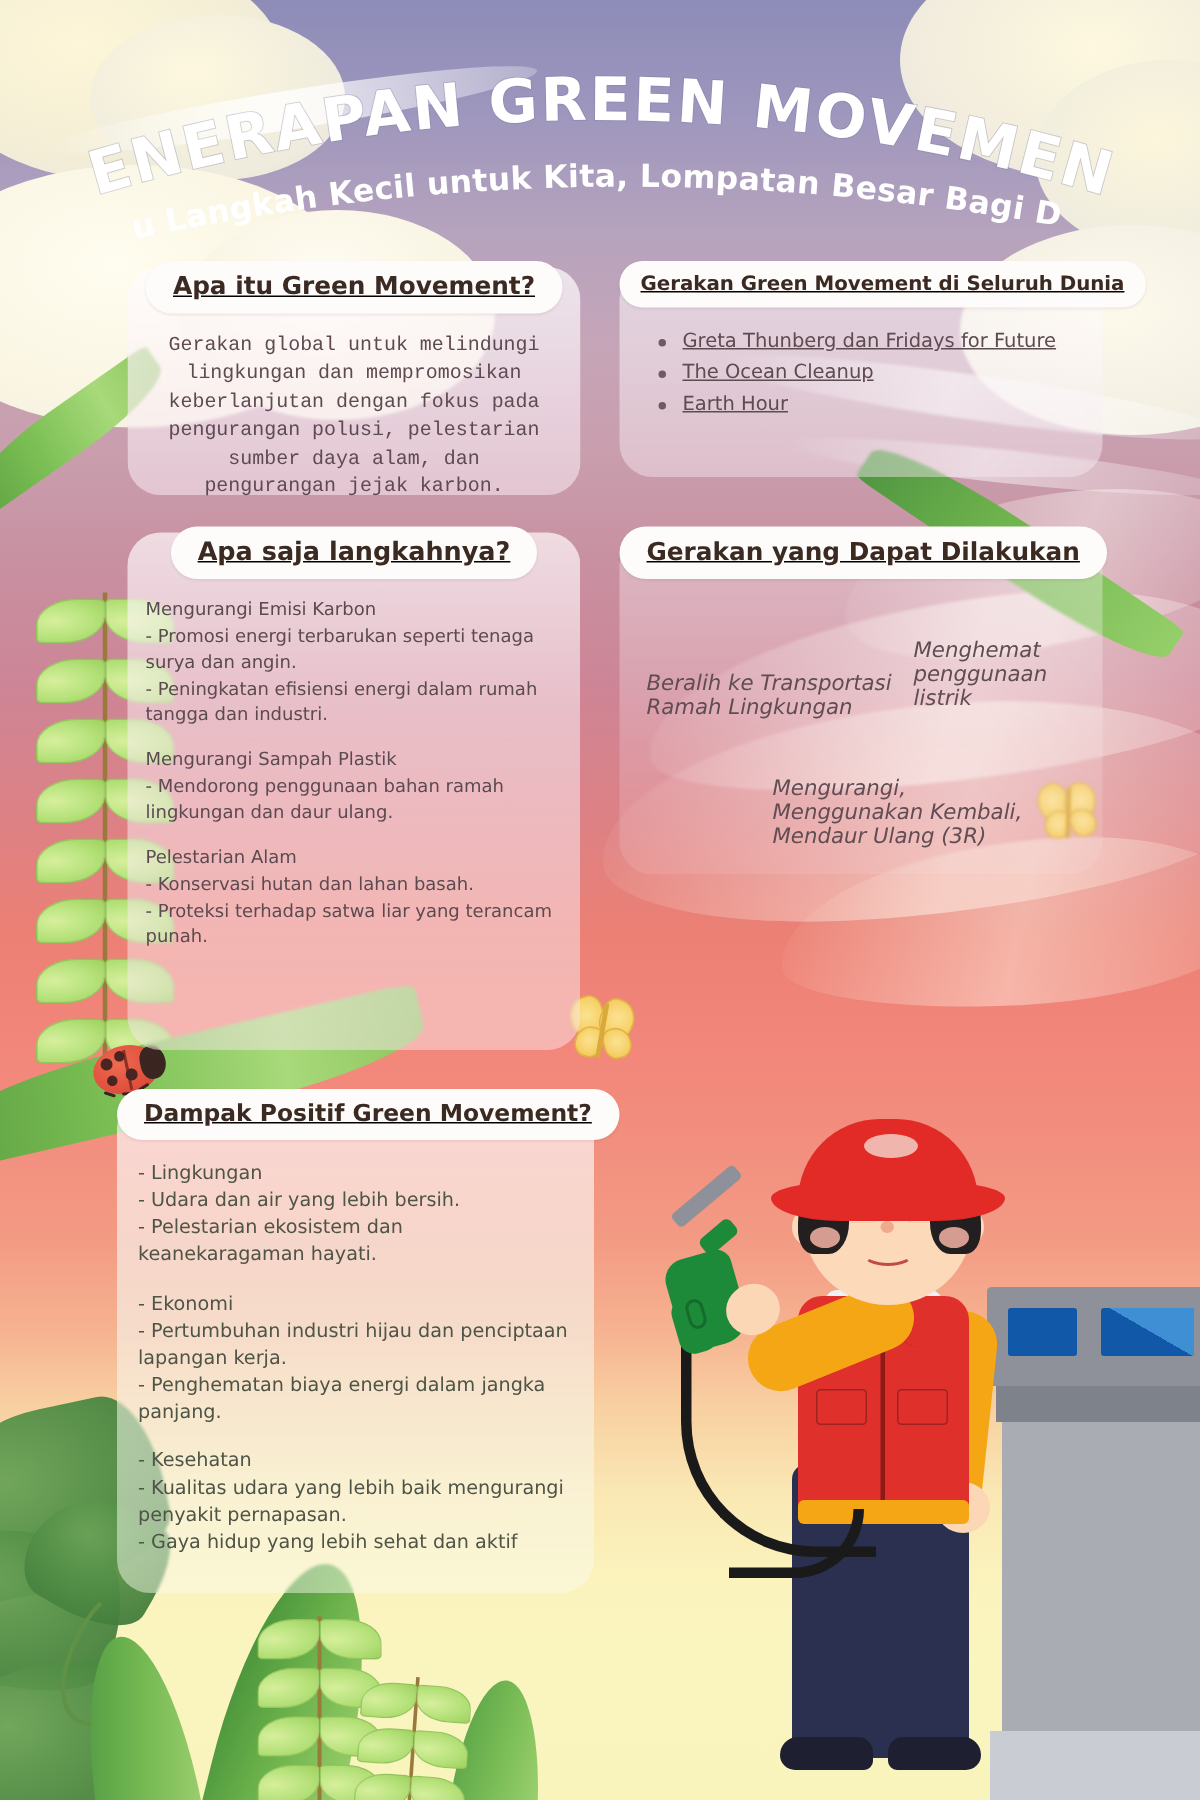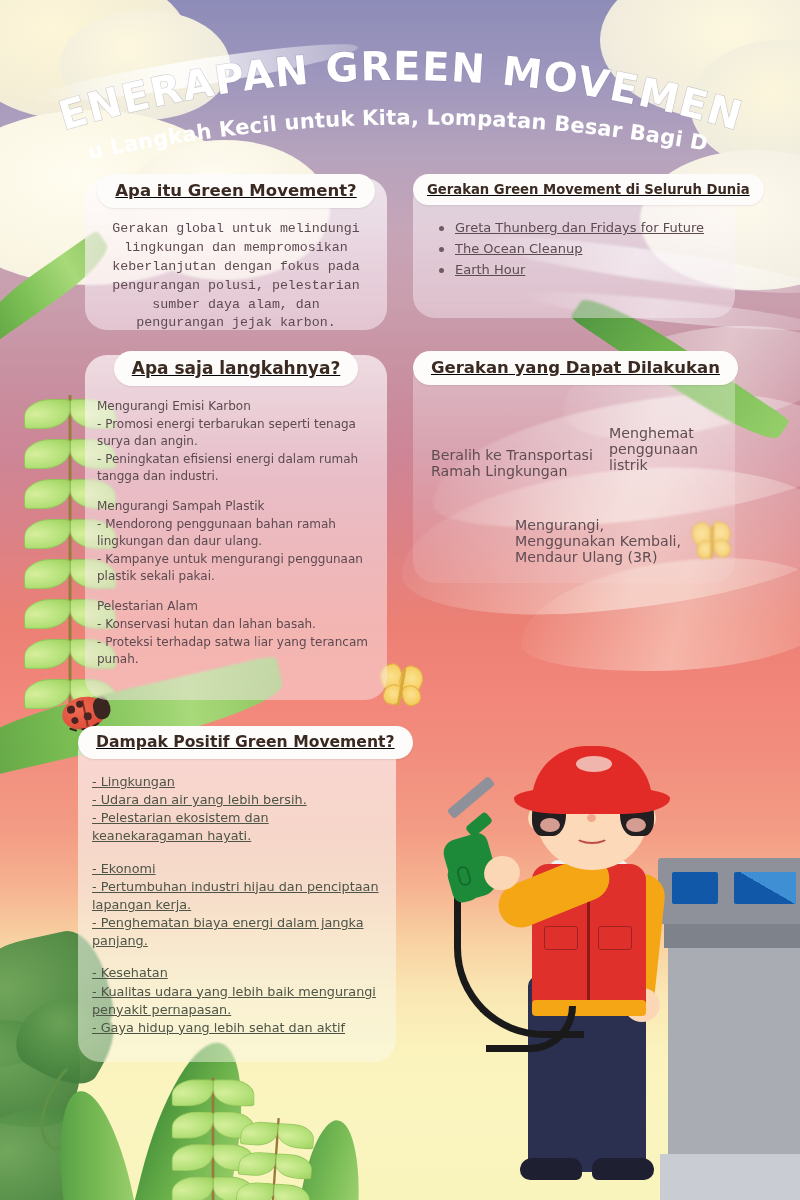--- a/index.html
+++ b/index.html
@@ -295,34 +295,35 @@
   }
   #card-actions .card-head { margin-top: -4px; }
   #card-actions .card-head-text { font-size: 16.5px; }
   #card-actions .float-area { position: relative; height: 176px; }
   .float-txt {
     position: absolute;
     font-family: "DejaVu Sans", sans-serif;
     color: #5f4d53;
     font-size: 14.2px;
     line-height: 1.14;
+    font-style: italic;
   }
   #act-1 { left: 18px;  top: 62px;  width: 180px; }
   #act-2 { left: 196px; top: 40px;  width: 120px; }
   #act-3 { left: 102px; top: 132px; width: 180px; }
 
   
   #card-impact {
     left: 78px; top: 730px; width: 318px; height: 332px;
     background: linear-gradient(180deg, rgba(255,255,255,.66) 0%, rgba(246,249,243,.60) 40%, rgba(250,250,236,.48) 100%);
   }
   #card-impact .card-head { margin-top: -4px; }
   #card-impact .card-head-text { font-size: 15.6px; }
   #card-impact .card-body { font-size: 12.8px; padding: 14px 14px 12px 14px; color: #4e5446; }
-  #card-impact .grp { margin-bottom: 14px; text-decoration: underline; }
+  #card-impact .grp { margin-bottom: 14px; }
   #card-impact .grp:last-child { margin-bottom: 0; }
 
   
   #pertamina { position: absolute; left: 470px; top: 618px; width: 300px; height: 86px; display: flex; align-items: center; }
   #pertamina .mark { position: relative; width: 92px; height: 70px; flex: 0 0 92px; }
   #pertamina .mark i { position: absolute; display: block; }
   #pertamina .m-red   { left: 34px; top: 4px;  width: 46px; height: 28px;
                         background: #e1242a; transform: skewX(-32deg); border-radius: 2px; }
   #pertamina .m-blue  { left: 2px;  top: 32px; width: 52px; height: 32px;
                         background: #1b72b8; transform: skewX(-32deg); border-radius: 2px; }
@@ -650,21 +651,20 @@
     </div>
     <div class="card-body">
       <div class="grp">
         <div class="grp-title">Mengurangi Emisi Karbon</div>
         <div class="grp-line">- Promosi energi terbarukan seperti tenaga surya dan angin.</div>
         <div class="grp-line">- Peningkatan efisiensi energi dalam rumah tangga dan industri.</div>
       </div>
       <div class="grp">
         <div class="grp-title">Mengurangi Sampah Plastik</div>
         <div class="grp-line">  - Mendorong penggunaan bahan ramah lingkungan dan daur ulang.</div>
-        <div class="grp-line">  - Kampanye untuk mengurangi penggunaan plastik sekali pakai.</div>
       </div>
       <div class="grp">
         <div class="grp-title">Pelestarian Alam</div>
         <div class="grp-line">  - Konservasi hutan dan lahan basah.</div>
         <div class="grp-line">  - Proteksi terhadap satwa liar yang terancam punah.</div>
       </div>
     </div>
   </section>
 
   <section class="card" id="card-actions">

